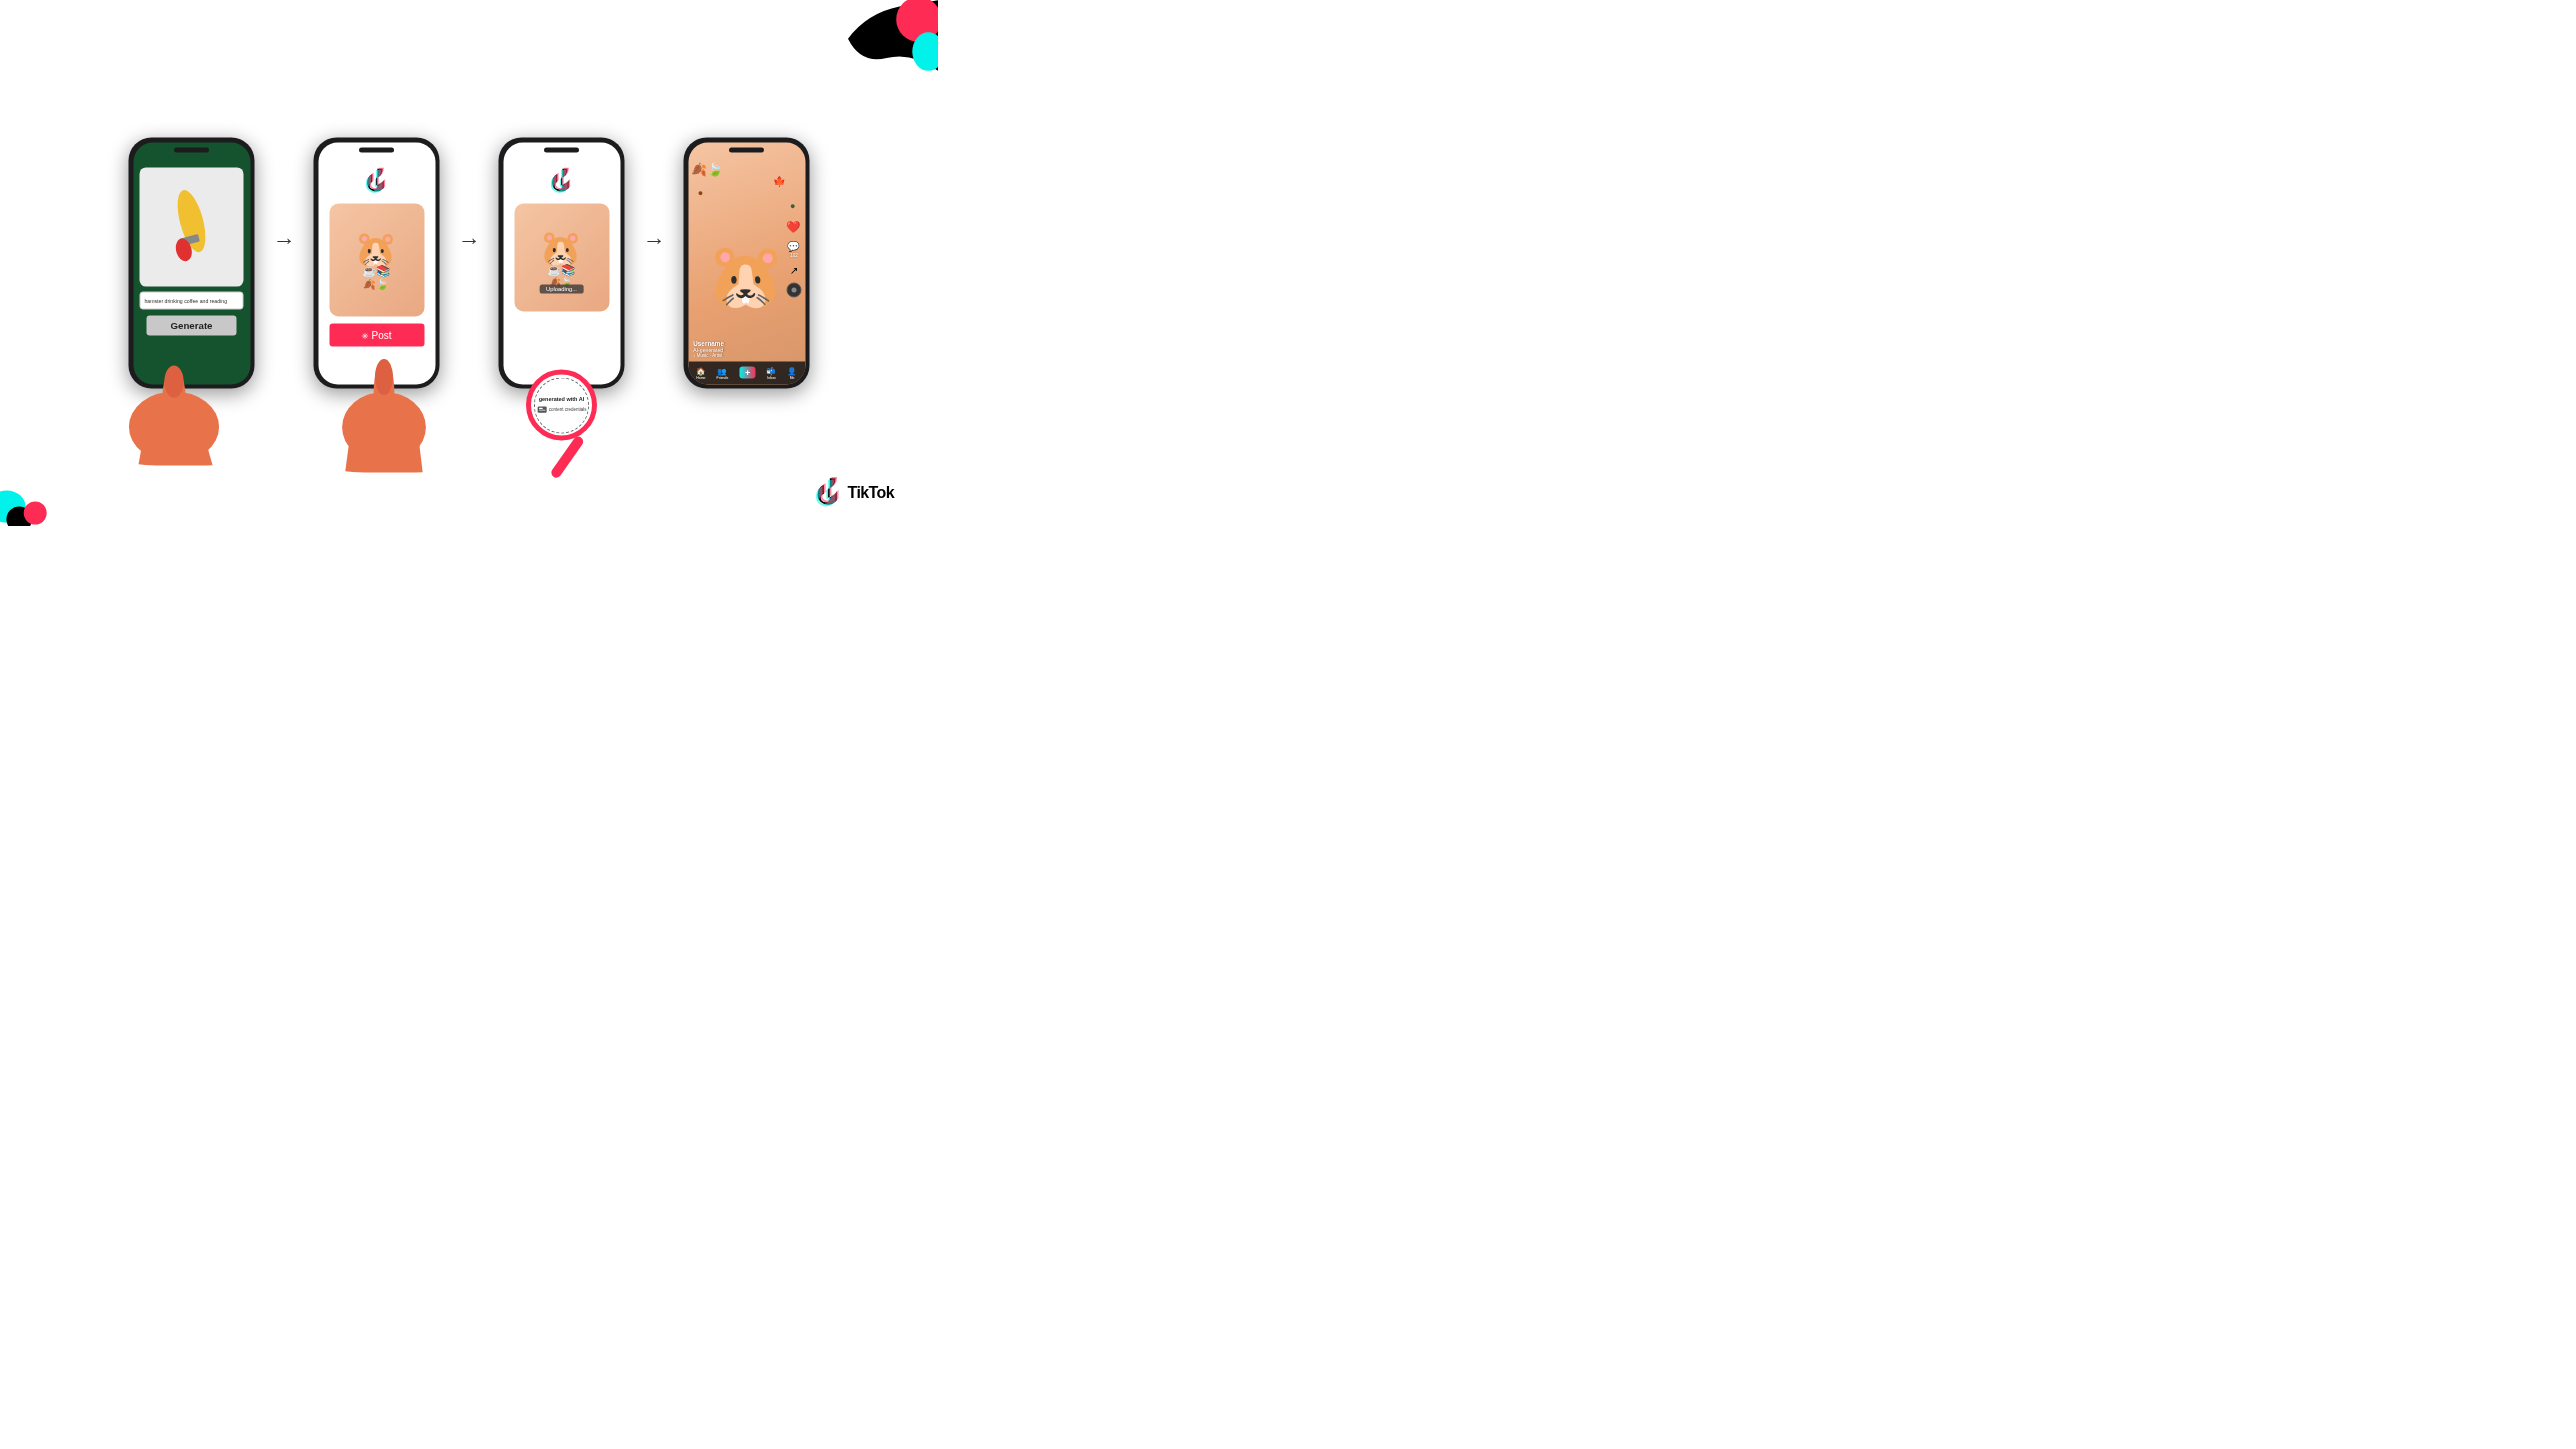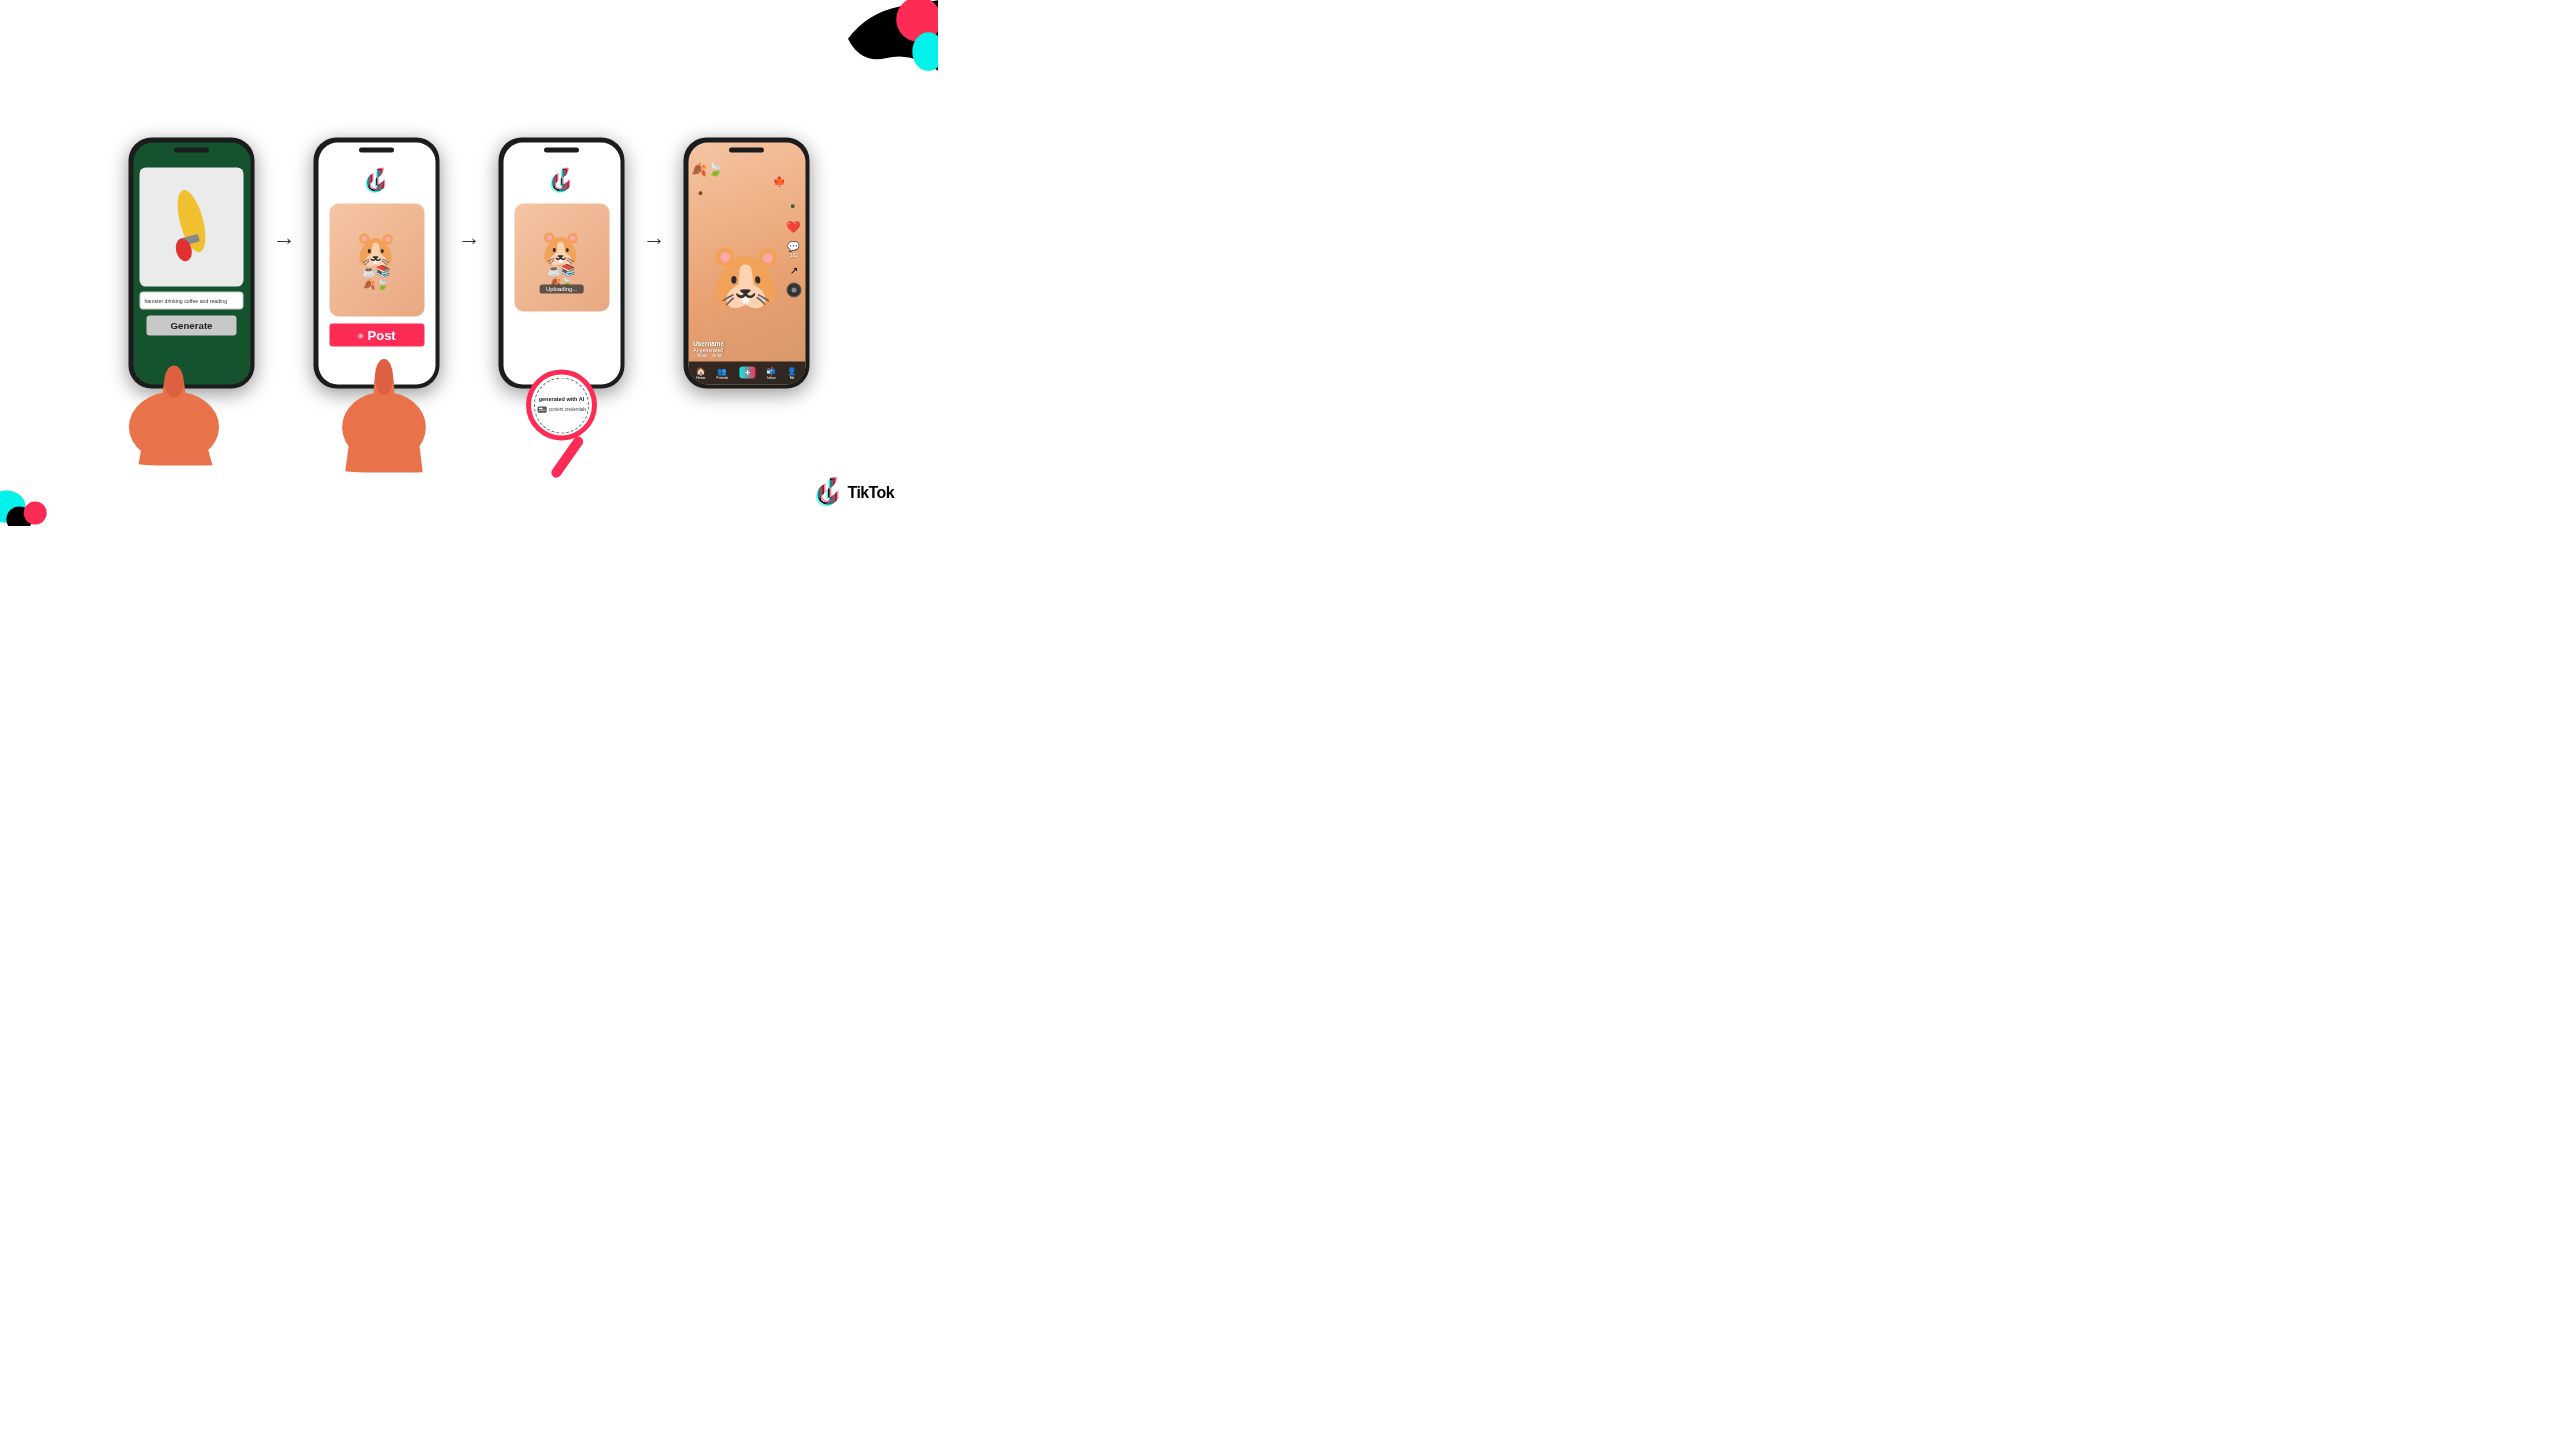--- a/index.html
+++ b/index.html
@@ -96,21 +96,21 @@
 
           <div style="text-align:center;position:relative;">
             <div style="font-size:35px;">🐹</div>
             <div style="font-size:11.6px;margin-top:-6.4px;">☕📚</div>
             <div style="font-size:10.3px;">🍂🍃</div>
           </div>
         </div>
 
         <div style="width:95px;height:23px;background:#fe2c55;border-radius:3.2px;display:flex;align-items:center;justify-content:center;margin-top:7.7px;cursor:pointer;gap:3.2px;">
           <span style="color:white;font-size:8.4px;">✳</span>
-          <span style="font-size:13px;font-weight:bold;color:#fff;">Post</span>
+          <span style="font-size:10px;font-weight:normal;color:#fff;">Post</span>
         </div>
       </div>
     </div>
 
     <svg style="position:absolute;bottom:-84px;left:6.4px;width:129px;height:129px;" viewBox="0 0 200 200">
 
       <ellipse cx="100" cy="130" rx="65" ry="55" fill="#e8734a"></ellipse>
 
       <path d="M45,160 Q100,145 155,158 L160,200 Q100,205 40,198 Z" fill="#e8734a"></path>
 

